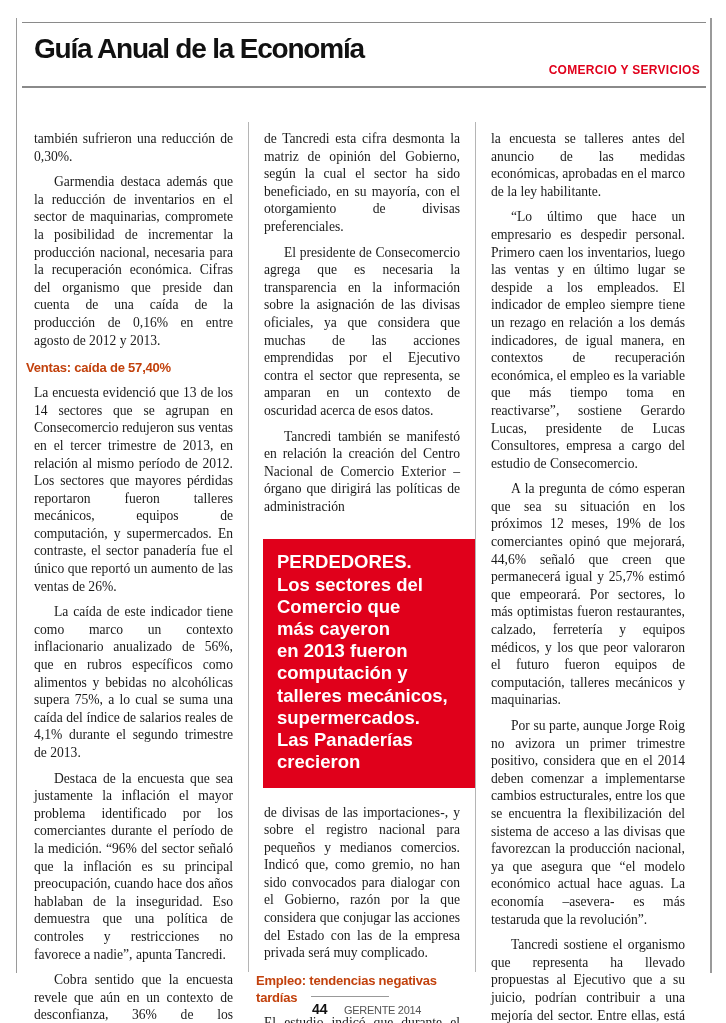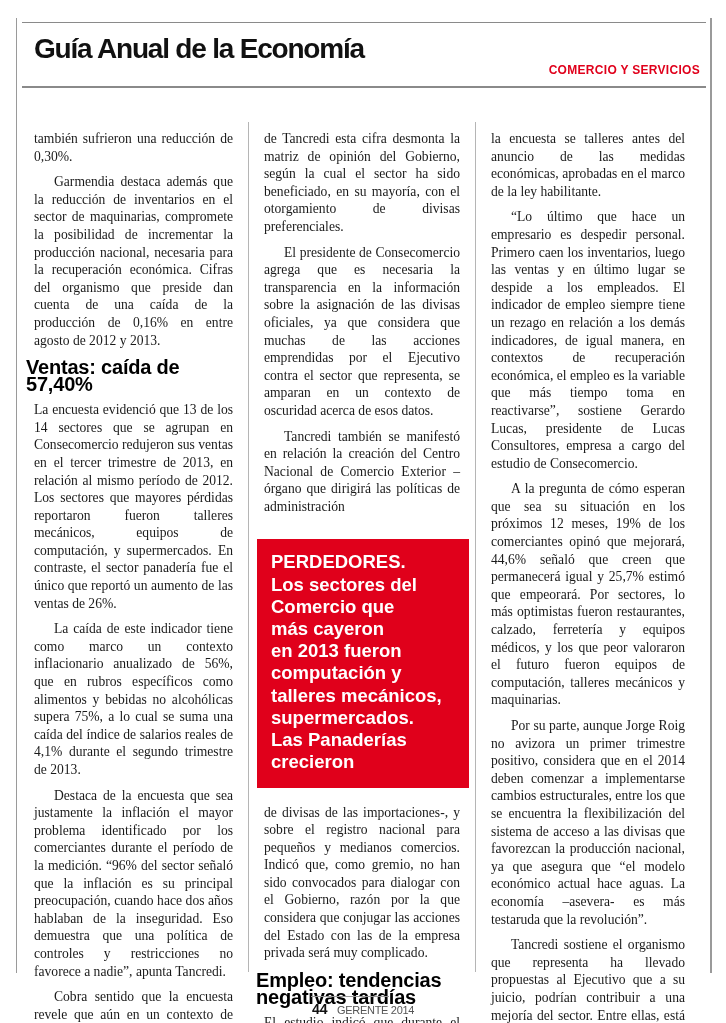--- a/index.html
+++ b/index.html
@@ -14,29 +14,29 @@
   .col { position:absolute; top:122px; font-size:13.6px; line-height:17.6px; text-align:justify; hyphens:auto; }
   .col p { margin:8px; }
   .col p.ind { text-indent:20px; }
   .col1 { left:26px; width:215px; }
   .col2 { left:256px; width:212px; }
   .col3 { left:483px; width:210px; }
   .vline { position:absolute; top:122px; width:1px; height:850px; background:#b5b5b5; }
   .v1 { left:248px; }
   .v2 { left:475px; }
 
-  h2.sub { font-family:"Liberation Sans", sans-serif; font-weight:bold; font-size:20px; line-height:17px; margin:10px 0 4px 0; color:#000000; letter-spacing:-0.2px; text-align:left; }
+  h2.sub { font-family:"Liberation Sans", sans-serif; font-weight:bold; font-size:13px; line-height:17px; margin:10px 0 4px 0; color:#c2410c; letter-spacing:-0.2px; text-align:left; }
 
-  .callout { background:#e0001b; color:#fff; font-family:"Liberation Sans", sans-serif; font-weight:bold; font-size:18.5px; line-height:22.2px; padding:12px 10px 14px 14px; margin:24px 0 16px 1px; width:188px; text-align:left; }
+  .callout { background:#e0001b; color:#fff; font-family:"Liberation Sans", sans-serif; font-weight:bold; font-size:18.5px; line-height:22.2px; padding:12px 10px 14px 14px; margin:24px 0 16px 7px; width:188px; text-align:left; }
   .callout span { display:block; }
 
   .footer-rule { position:absolute; left:311px; top:996px; width:78px; height:1px; background:#999; }
   .footer { position:absolute; left:312px; top:1000px; font-family:"Liberation Sans", sans-serif; }
   .page-num { font-weight:bold; font-size:14px; color:#111; }
-  .pub { font-size:11px; color:#555; margin-left:5px; letter-spacing:-0.3px; }
+  .pub { font-size:11px; color:#555; margin-left:12px; letter-spacing:-0.3px; }
 </style>
 </head>
 <body>
 
 <div class="frame-left"></div>
 <div class="frame-right"></div>
 <div class="rule-top"></div>
 <h1 class="guide-title">Guía Anual de la Economía</h1>
 <div class="section-label">COMERCIO Y SERVICIOS</div>
 <div class="rule-head"></div>

